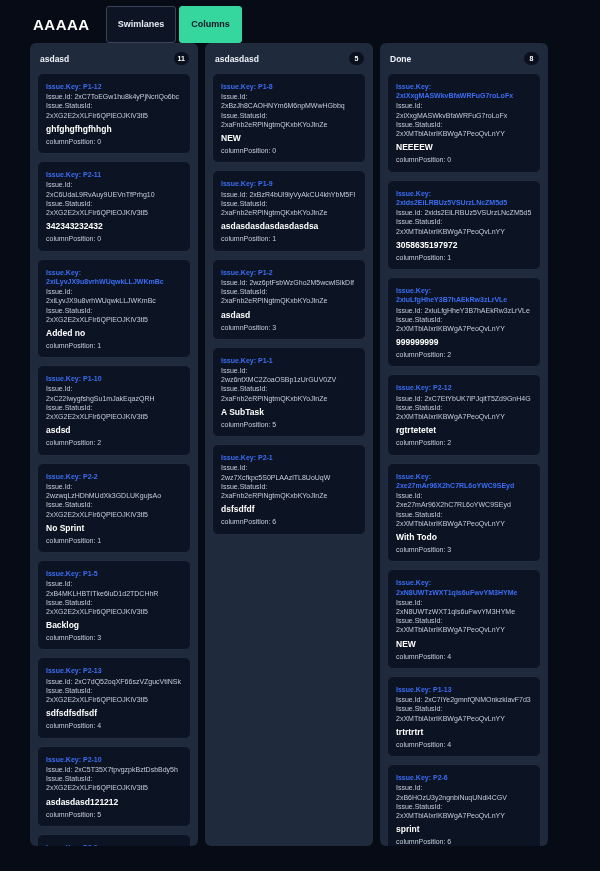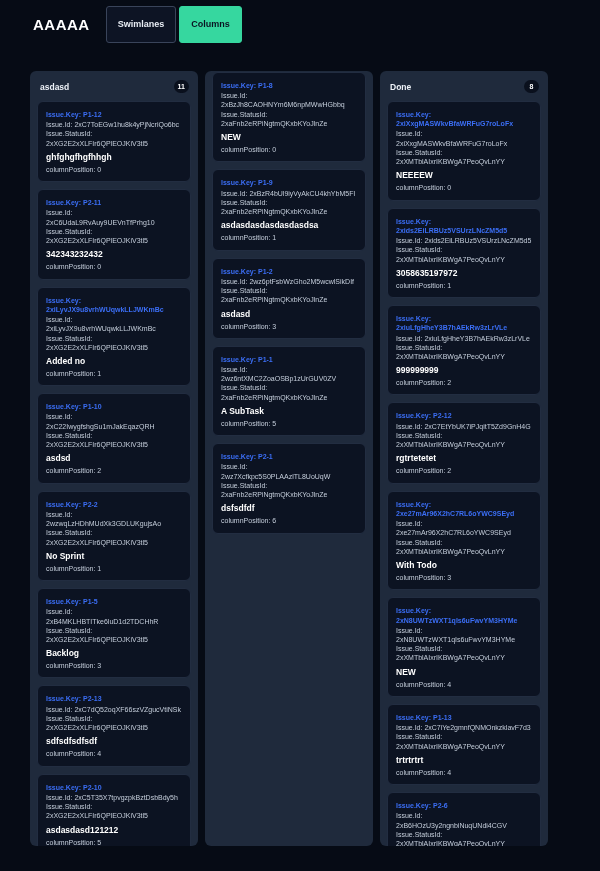--- a/index.html
+++ b/index.html
@@ -39,21 +39,21 @@
   .board {
     display: flex; gap: 7px;
     margin: 5px 0 0 30px;
     height: 803px;
     align-items: stretch;
   }
   .column {
     width: 168px; flex: 0 0 168px;
     background: #1f2a3c;
     border-radius: 6px;
-    display: flex; flex-direction: column; margin-top: 28px;
+    display: flex; flex-direction: column;
   }
   .column-header {
     display: flex; align-items: center; justify-content: space-between;
     padding: 9px 9px 7px 10px;
   }
   .column-title {
     color: #eef2f8; font-weight: bold; font-size: 8.5px;
   }
   .column-count {
     background: #0a101d; color: #ffffff;
@@ -173,20 +173,24 @@
   </div>
 
   <div class="card">
     <div class="line issue-key">Issue.Key: P2-9</div>
 
   </div>
 </div>
   </div>
 
   <div class="column">
+    <div class="column-header">
+      <span class="column-title">asdasdasd</span>
+      <span class="column-count">5</span>
+    </div>
     <div class="card-list">
   <div class="card">
     <div class="line issue-key">Issue.Key: P1-8</div>
     <div class="line">Issue.Id: 2xBzJh8CAOHNYm6M6npMWwHGbbq</div>
     <div class="line">Issue.StatusId: 2xaFnb2eRPiNgtmQKxbKYoJlnZe</div>
     <div class="card-title">NEW</div>
     <div class="line">columnPosition: 0</div>
   </div>
 
   <div class="card">

